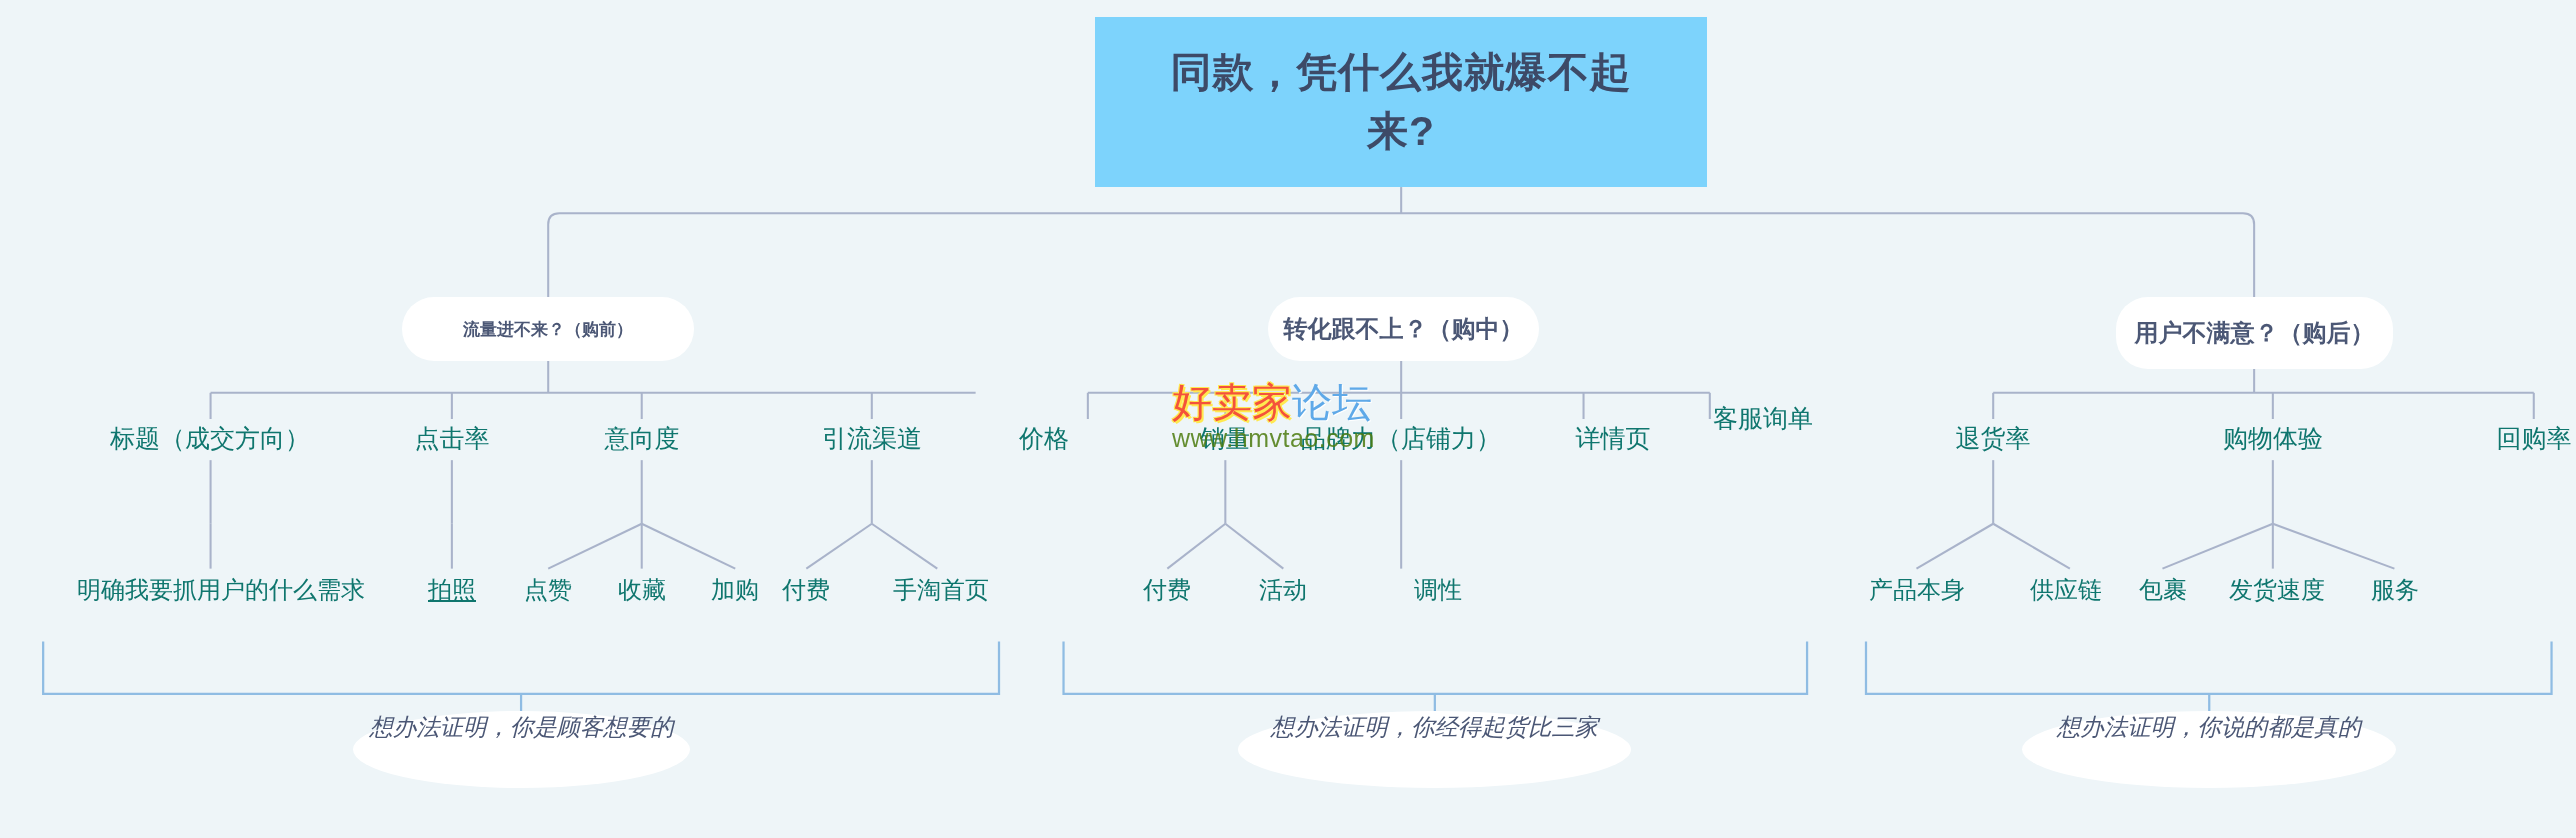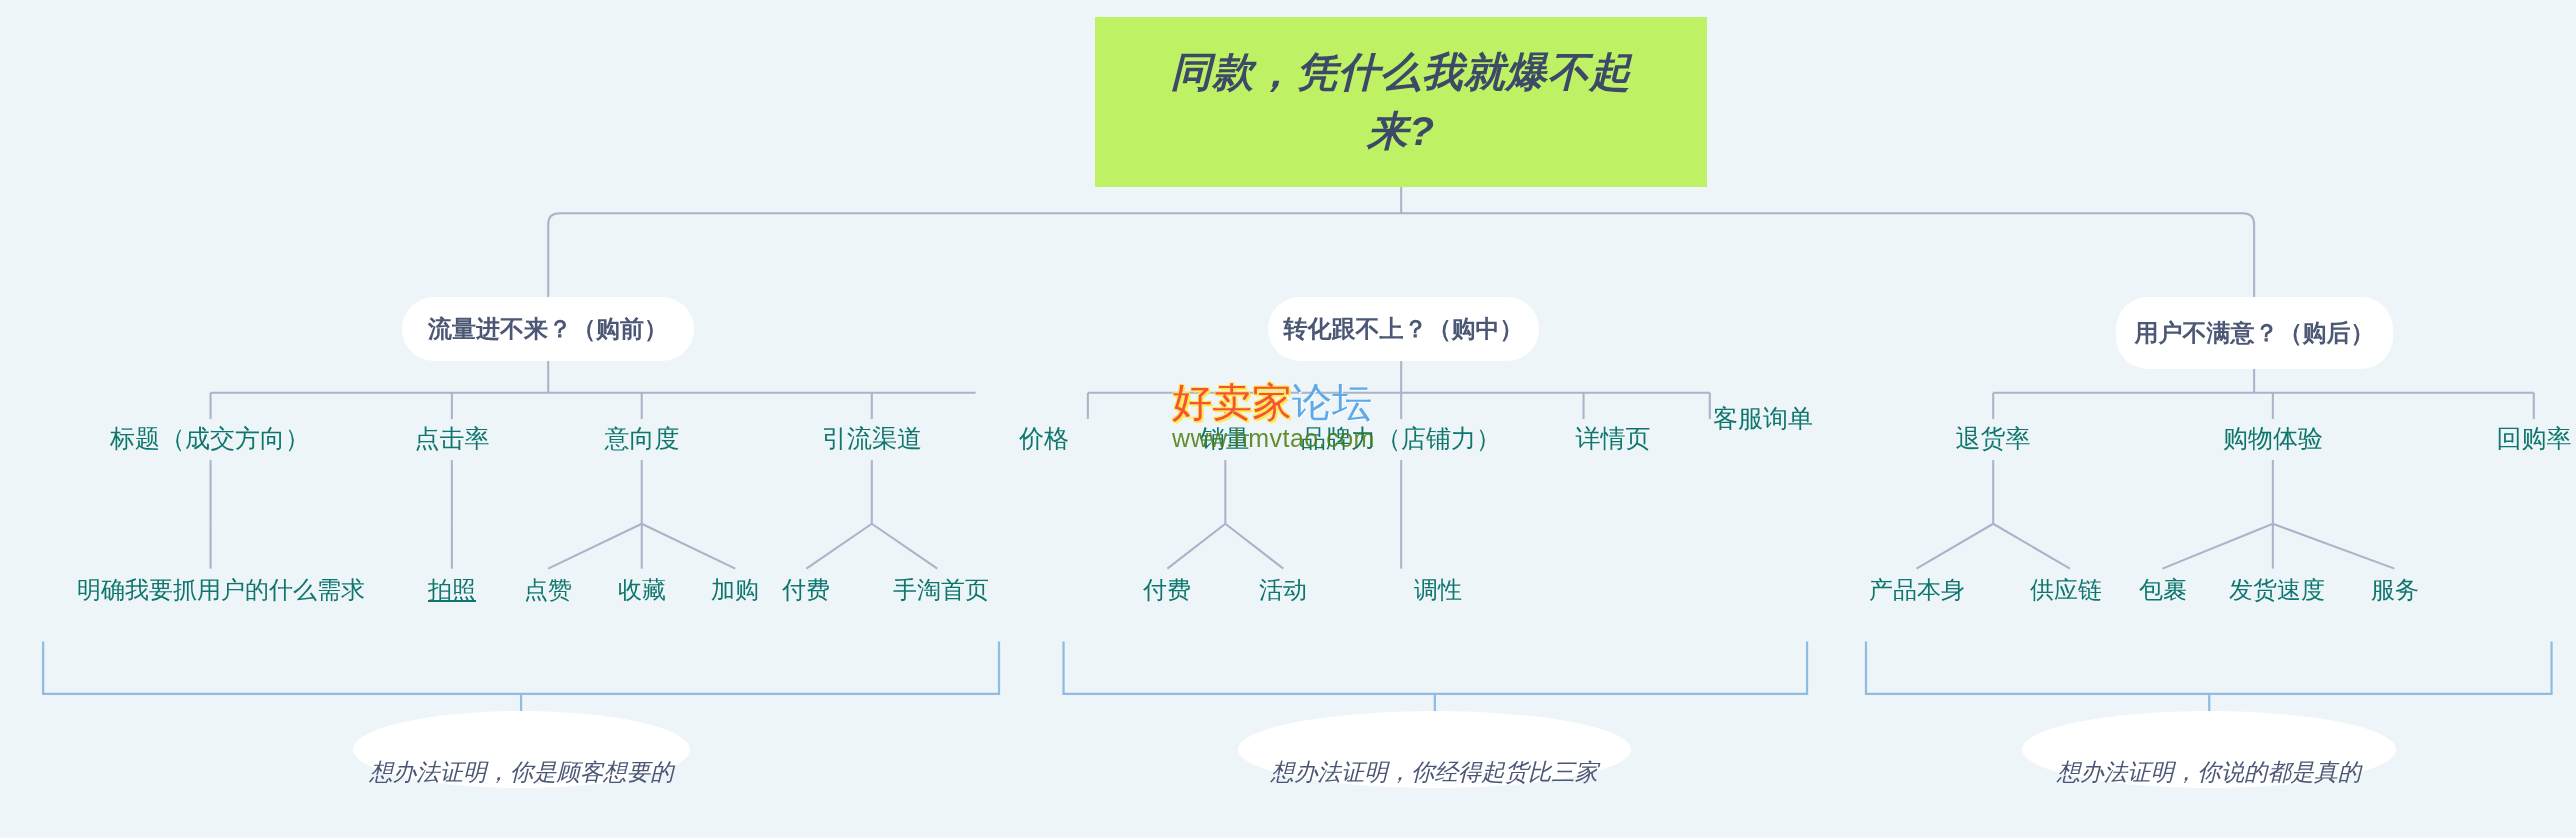--- a/index.html
+++ b/index.html
@@ -8,30 +8,29 @@
     background:#eef5f8;
     font-family:"Liberation Sans","DejaVu Sans",sans-serif;
     overflow:hidden;
   }
   #stage{position:relative;width:2576px;height:838px;}
   #wires{position:absolute;left:0;top:0;width:2576px;height:838px;pointer-events:none;}
 
   
   .title-card{
     position:absolute;
-    background:#bef264;
+    background:#7dd3fc;
     display:flex;align-items:center;justify-content:center;
     text-align:center;
     color:#3d4a67;
     font-weight:bold;
     letter-spacing:0.9px;
     line-height:1.45;
     padding:0 24px;
     box-sizing:border-box;
-    font-style:italic;
   }
 
   
   .pill{
     position:absolute;
     background:#ffffff;
     border-radius:32px;
     display:flex;align-items:center;justify-content:center;
     color:#4b5775;
     font-weight:bold;
@@ -49,21 +48,21 @@
     line-height:1;
   }
   .lvl3{font-size:25px;}
   .lvl4{font-size:24px;}
 
   
   .callout{
     position:absolute;
     background:#ffffff;
     border-radius:50%/50%;
-    display:flex;align-items:flex-end;justify-content:center;
+    display:flex;align-items:flex-start;justify-content:center;
     color:#4b5775;
     font-style:italic;
     font-size:23.4px;
     white-space:nowrap;
     box-sizing:border-box;
   }
 
   
   .wm{position:absolute;pointer-events:none;}
   .wm-main{
@@ -145,21 +144,21 @@
     </g>
   </svg>
 
   <div class="title-card" style="left:1095px;top:17px;width:612px;height:170px;font-size:41px;">
     <div>
       <div>同款，凭什么我就爆不起</div>
       <div>来?</div>
     </div>
   </div>
 
-  <div class="pill" style="left:402px;top:297px;width:292px;height:64px;font-size:24px;">
+  <div class="pill" style="left:402px;top:297px;width:292px;height:64px;font-size:17px;">
     <span>流量进不来？（购前）</span>
   </div>
 
   <div class="pill" style="left:1268px;top:297px;width:271px;height:64px;font-size:24px;">
     <span>转化跟不上？（购中）</span>
   </div>
 
   <div class="pill" style="left:2116px;top:297px;width:277px;height:72px;font-size:24px;">
     <span>用户不满意？（购后）</span>
   </div>

